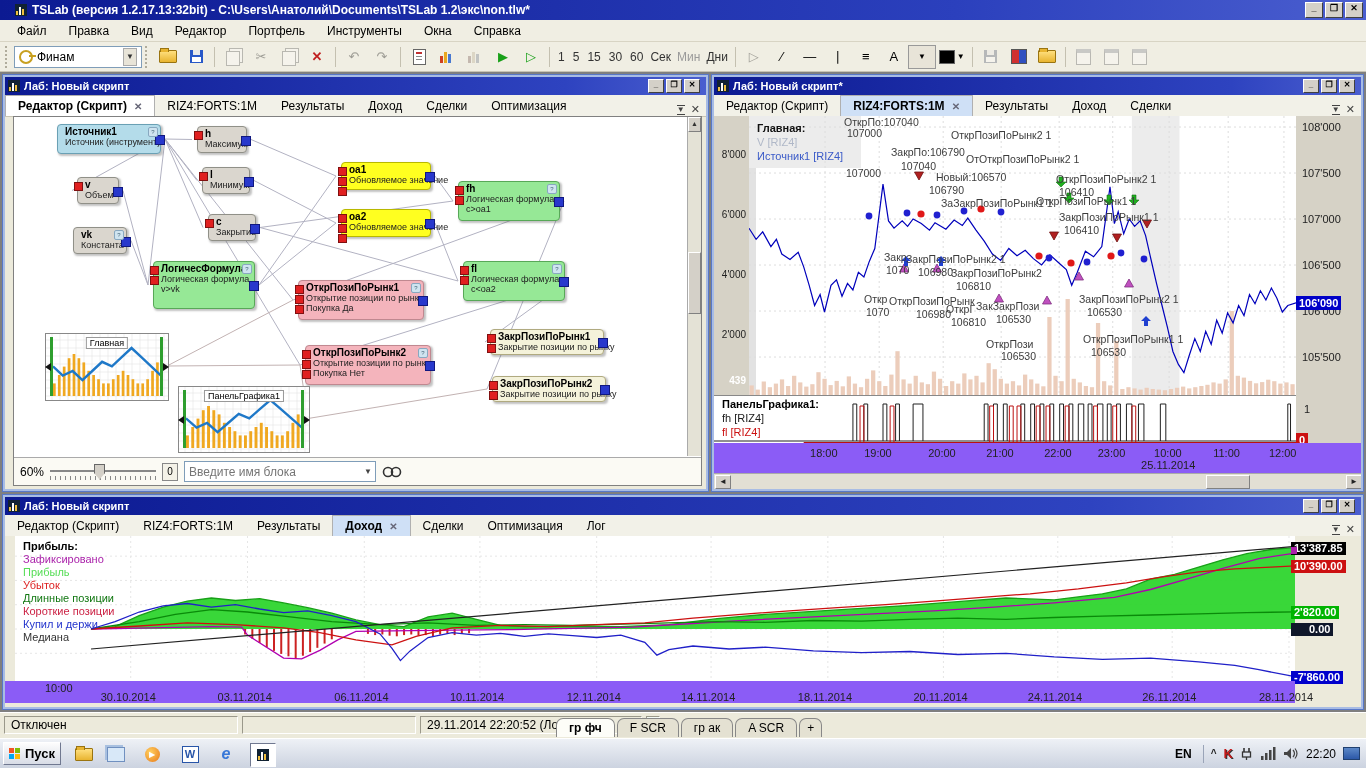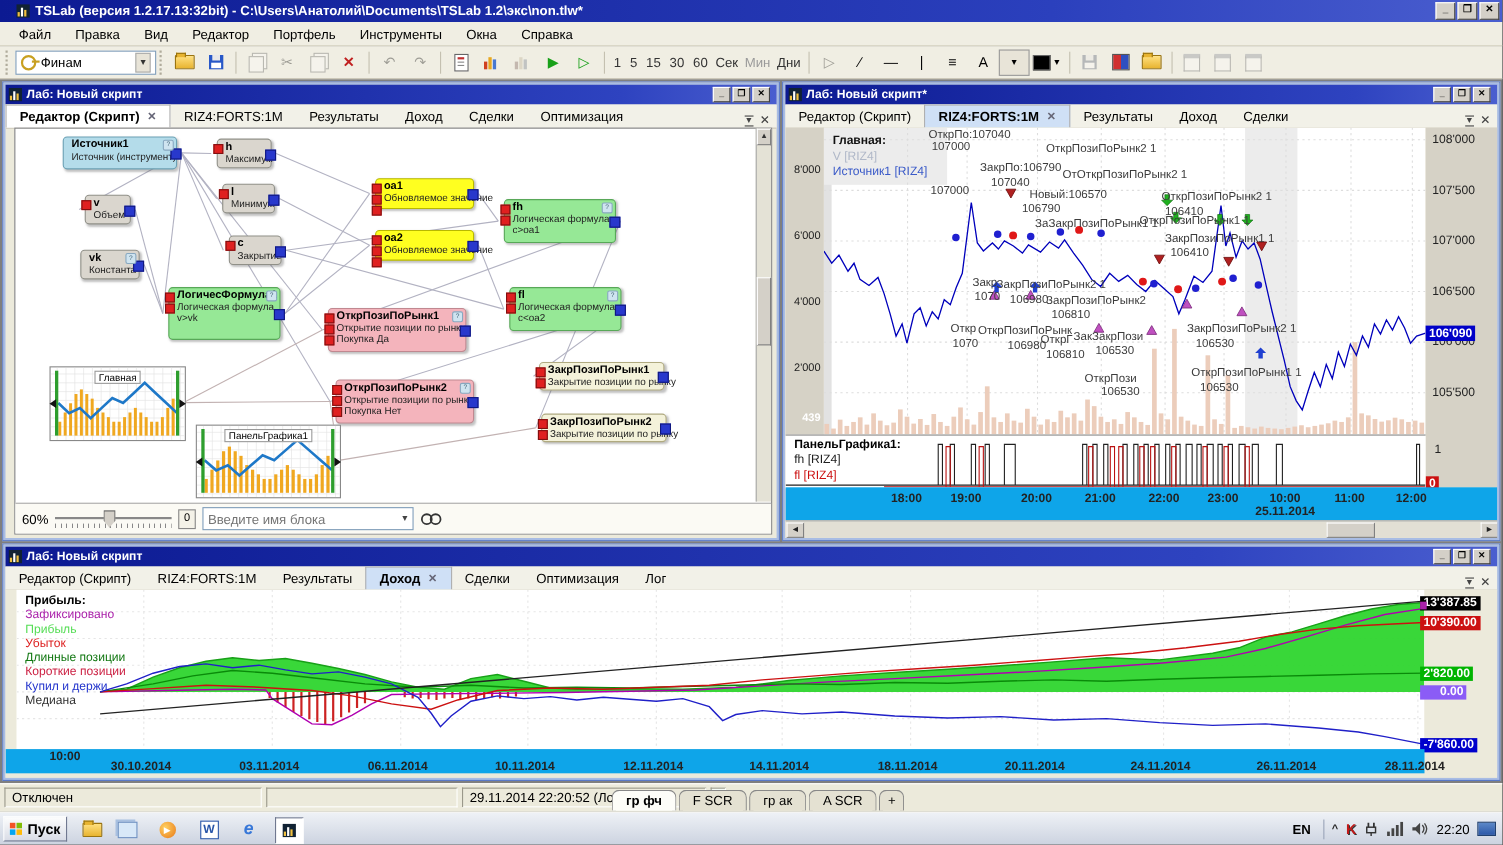--- a/index.html
+++ b/index.html
@@ -97,21 +97,21 @@
   .blocksearch{display:flex;align-items:center;border:1px solid #7f9db9;background:#fff;height:19px;width:190px;}
   .blocksearch input{border:none;outline:none;flex:1;font-size:12px;color:#999;padding:0 4px;font-family:"Liberation Sans",sans-serif;background:transparent;}
   .blocksearch .dd{font-size:8px;padding:0 3px;color:#444;}
   
   .gutter{position:absolute;background:#d6d2c6;}
   .axlbl{position:absolute;font-size:10px;color:#222;white-space:nowrap;}
   .plot{position:absolute;background:#fff;overflow:hidden;}
   .ann{position:absolute;font-size:10.5px;color:#3c3c3c;white-space:nowrap;line-height:11px;}
   .chip{position:absolute;color:#fff;font-weight:bold;font-size:11px;padding:0 3px;line-height:14px;}
   .plegend{position:absolute;font-size:11px;white-space:nowrap;line-height:13px;}
-  .axisband{position:absolute;background:#0ea5e9;font-size:11px;color:#222;font-weight:bold;}
+  .axisband{position:absolute;background:#8b5cf6;font-size:11px;color:#222;}
   .hscroll{position:absolute;background:#e2dfd4;border-top:1px solid #aaa;}
   .hs-btn{position:absolute;top:1px;width:14px;height:12px;background:#d4d0c8;border:1px solid;border-color:#fff #808080 #808080 #fff;font-size:8px;line-height:11px;text-align:center;color:#222;}
   .hs-thumb{position:absolute;top:1px;height:12px;background:#d4d0c8;border:1px solid;border-color:#fff #808080 #808080 #fff;}
   .vbox{position:absolute;left:-4px;color:#fff;font-weight:bold;font-size:11px;line-height:13px;padding:0 3px;white-space:nowrap;}
   
   .statusbar{position:absolute;left:0;top:712px;width:100%;height:26px;background:#eceadb;border-top:1px solid #fff;box-sizing:border-box;}
   .spanel{position:absolute;top:3px;height:18px;border:1px solid;border-color:#9a988a #fff #fff #9a988a;
     font-size:12px;padding:1px 6px;box-sizing:border-box;white-space:nowrap;}
   .stabs{position:absolute;left:556px;top:3px;display:flex;align-items:flex-end;height:21px;}
   .stab{border:1px solid #888;border-bottom:none;border-radius:7px 7px 0 0;padding:2px 12px;background:#e4e1d2;margin-right:2px;font-size:12px;}
@@ -988,21 +988,21 @@
           <div class="plegend" style="position: absolute; left: 8px; top: 56px; color: rgb(17, 119, 17);">Длинные позиции</div>
           <div class="plegend" style="position: absolute; left: 8px; top: 69px; color: rgb(204, 34, 68);">Короткие позиции</div>
           <div class="plegend" style="position: absolute; left: 8px; top: 82px; color: rgb(34, 51, 204);">Купил и держи</div>
           <div class="plegend" style="position: absolute; left: 8px; top: 95px; color: rgb(51, 51, 51);">Медиана</div>
         </div>
         <div class="gutter" style="position: absolute; left: 1290px; top: 0px; width: 68px; height: 167px; background: rgb(236, 234, 219);">
           <div class="vbox" style="background: rgb(0, 0, 0); top: 5.71372px;">13'387.85</div>
           <div class="vbox" style="background: rgb(170, 34, 170); top: 11.1044px; height: 7px;"></div>
           <div class="vbox" style="background: rgb(204, 17, 17); top: 23.9156px;">10'390.00</div>
           <div class="vbox" style="background: rgb(0, 180, 0); top: 69.878px;">2'820.00</div>
-          <div class="vbox" style="background: #8b5cf6; top: 87px; padding-left: 18px;">0.00</div>
+          <div class="vbox" style="background: #0f172a; top: 87px; padding-left: 18px;">0.00</div>
           <div class="vbox" style="background: rgb(0, 0, 204); top: 134.723px;">-7'860.00</div>
         </div>
         <div class="axisband" style="position: absolute; left: 0px; top: 145px; width: 1290px; height: 22px;">
           <div class="axlbl" style="left: 40px; top: 1px; font-size: 11px;">10:00</div>
           <div class="axlbl" style="left: 95.732px; top: 10px; font-size: 11px;">30.10.2014</div>
           <div class="axlbl" style="left: 212.52px; top: 10px; font-size: 11px;">03.11.2014</div>
           <div class="axlbl" style="left: 329.308px; top: 10px; font-size: 11px;">06.11.2014</div>
           <div class="axlbl" style="left: 444.892px; top: 10px; font-size: 11px;">10.11.2014</div>
           <div class="axlbl" style="left: 561.68px; top: 10px; font-size: 11px;">12.11.2014</div>
           <div class="axlbl" style="left: 676.06px; top: 10px; font-size: 11px;">14.11.2014</div>

